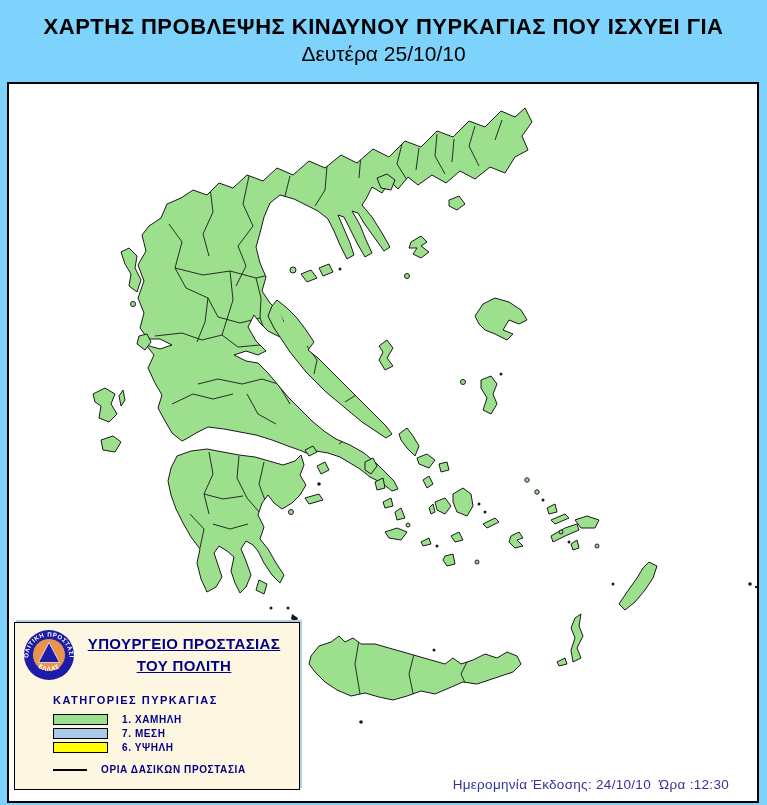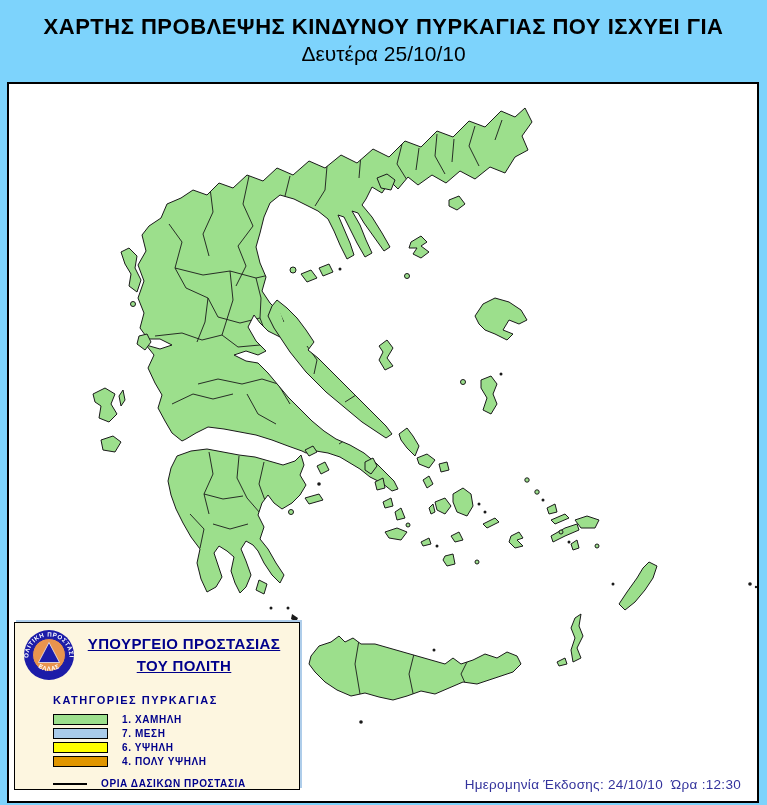--- a/index.html
+++ b/index.html
@@ -31,21 +31,21 @@
   .legend-title{margin:13px 0 6px 30px;color:var(--navy,#00008B);font-weight:bold;
     font-size:11px;letter-spacing:1.5px;}
   .legend-rows{margin-left:30px;}
   .legend-row{display:flex;align-items:center;height:14px;}
   .swatch{width:55px;height:11px;border:1px solid #000;box-sizing:border-box;flex:0 0 55px;}
   .legend-label{margin-left:14px;color:var(--navy,#00008B);font-weight:bold;
     font-size:10px;letter-spacing:0.6px;white-space:nowrap;}
   .legend-row-line{display:flex;align-items:center;margin:9px 0 0 30px;height:13px;}
   .line-symbol{width:34px;height:0;border-top:2px solid #000;flex:0 0 34px;}
   .issue-line{
-    position:absolute;right:16px;bottom:9px;color:var(--date-text,#33339C);
+    position:absolute;right:28px;bottom:9px;color:var(--date-text,#33339C);
     font-size:13.5px;white-space:pre;letter-spacing:0.3px;
   }
   .logo-ring-text{fill:#fff;font-size:6.1px;font-weight:bold;letter-spacing:0.6px;
     font-family:"Liberation Sans","DejaVu Sans",sans-serif;}
 </style>
 </head>
 <body>
 
 <div class="page">
 
@@ -196,24 +196,20 @@
           <span class="legend-label">1. ΧΑΜΗΛΗ</span>
         </div>
         <div class="legend-row">
           <span class="swatch" style="background-color: rgb(169, 203, 234);"></span>
           <span class="legend-label">7. ΜΕΣΗ</span>
         </div>
         <div class="legend-row">
           <span class="swatch" style="background-color: rgb(255, 255, 0);"></span>
           <span class="legend-label">6. ΥΨΗΛΗ</span>
         </div>
-        <div class="legend-row">
-          <span class="swatch" style="background-color: rgb(224, 150, 0);"></span>
-          <span class="legend-label">4. ΠΟΛΥ ΥΨΗΛΗ</span>
-        </div>
       </div>
 
       <div class="legend-row-line">
         <span class="line-symbol"></span>
         <span class="legend-label">ΟΡΙΑ ΔΑΣΙΚΩΝ ΠΡΟΣΤΑΣΙΑ</span>
       </div>
     </div>
 
     <div class="issue-line">Ημερομηνία Έκδοσης: 24/10/10  Ώρα :12:30</div>
   </div>

